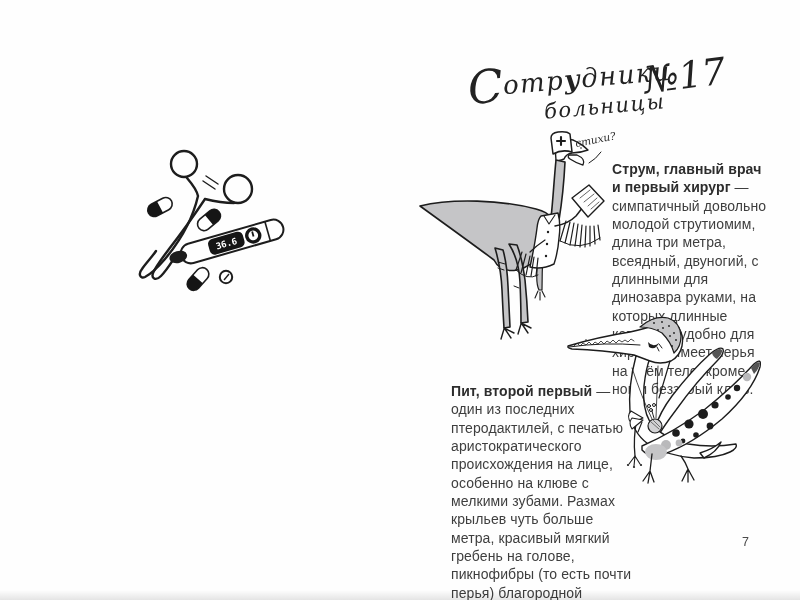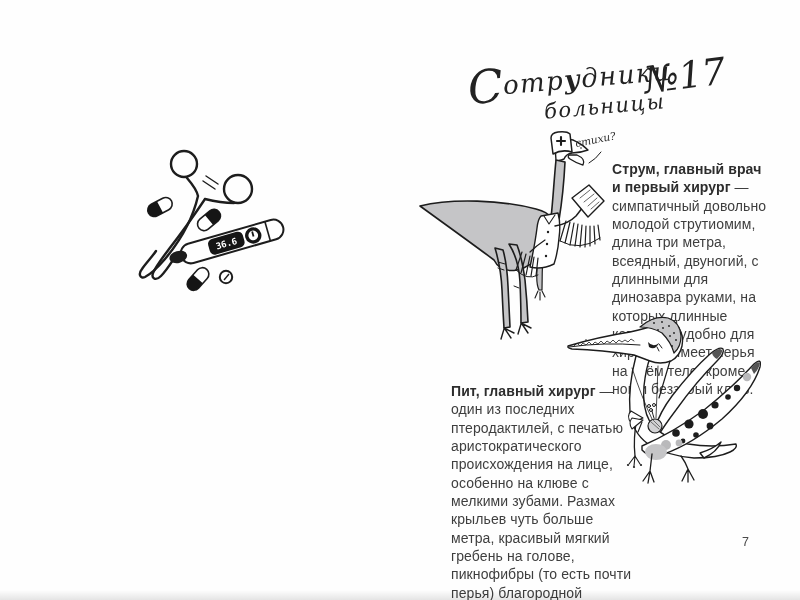--- a/index.html
+++ b/index.html
@@ -178,18 +178,18 @@
       <path stroke="#555555" stroke-width="0.8" fill="none" d="M 99,116 L 107,123 M 101,114 L 108,121"></path>
       <g stroke-width="1">
         <circle cx="97" cy="100" r="1.5" fill="#ffffff"></circle>
           <circle cx="102" cy="99" r="1.5" fill="#ffffff"></circle>
         <circle cx="99" cy="104" r="1.5" fill="#ffffff"></circle>
         <path d="M 100,105 Q 101,109 102,112" fill="none"></path>
       </g>
     </g>
   </svg>
 
-  <p class="entry entry2"><b>Пит, главный хирург</b> <span>— один из последних птеродактилей, с печатью аристократического происхождения на лице, особенно на клюве с мелкими зубами. Размах крыльев чуть больше метра, красивый мягкий гребень на голове, пикнофибры (то есть почти перья) благородной окраски, горловые мешки приличных размеров, поэтому разговорчив.</span></p>
+  <p class="entry entry2"><b>Пит, второй первый</b> <span>— один из последних птеродактилей, с печатью аристократического происхождения на лице, особенно на клюве с мелкими зубами. Размах крыльев чуть больше метра, красивый мягкий гребень на голове, пикнофибры (то есть почти перья) благородной окраски, горловые мешки приличных размеров, поэтому разговорчив.</span></p>
 
   <div class="pagenum">7</div>
 
   <div class="page-shadow"></div>
 </div>
 
 </body></html>

